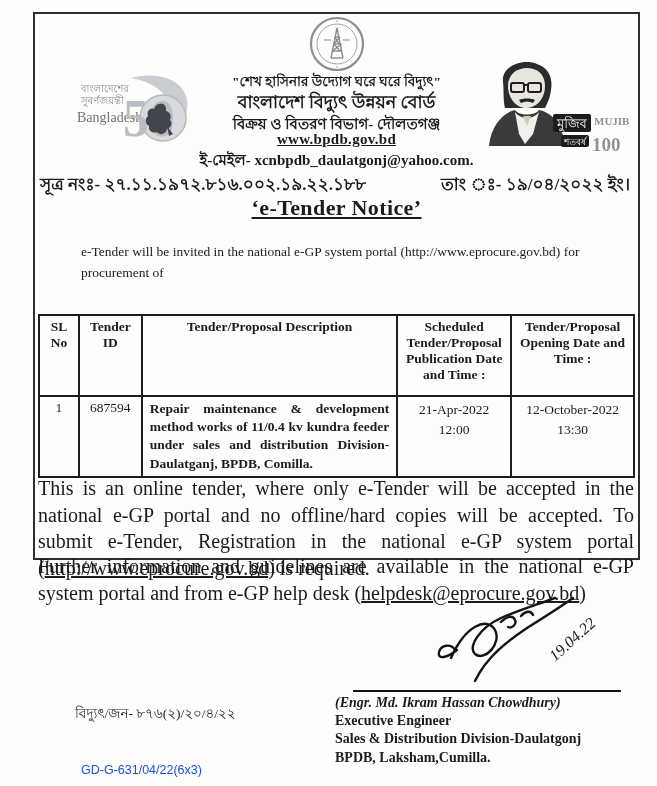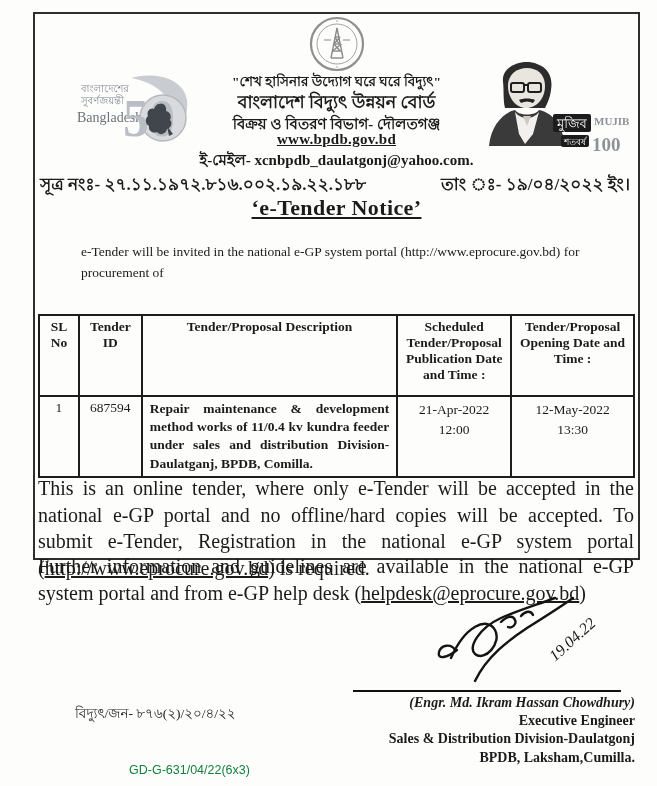--- a/index.html
+++ b/index.html
@@ -50,26 +50,26 @@
   .cell-dt { white-space:pre-line; line-height:1.5; }
 
   .para { left:3px; width:596px; font-size:20px; line-height:1.33; text-align:justify; }
   .para-online { top:461px; }
   .para-info   { top:539px; }
   .ulink { text-decoration:underline; }
 
   
   .sig-svg  { left:378px; top:572px; }
   .sig-rule { left:318px; top:676px; width:268px; border-top:2.5px solid #111; }
-  .sig-text { left:300px; top:680px; width:300px; text-align:right; font-weight:bold;
+  .sig-text { left:300px; top:680px; width:300px; text-align:left; font-weight:bold;
               font-size:14px; line-height:1.3; }
   .sig-name { font-style:italic; }
 
   .dispatch  { left:40px; top:689px; font-size:13.5px; }
-  .print-code{ left:46px; top:749px; font-size:12.5px; font-family:"Liberation Sans", sans-serif; color:#15803d;margin-left:48px; }
+  .print-code{ left:46px; top:749px; font-size:12.5px; font-family:"Liberation Sans", sans-serif; color:#1d4ed8; }
 
   svg text { font-family:"Liberation Serif", serif; }
 </style>
 </head>
 <body>
 
 <div class="sheet">
   <div class="frame">
 
     <div class="abs ctr seal-wrap">
@@ -155,21 +155,21 @@
         <th>Tender/Proposal Description</th>
         <th>Scheduled Tender/Proposal Publication Date and Time :</th>
         <th>Tender/Proposal Opening Date and Time :</th>
       </tr>
       <tr>
         <td>1</td>
         <td>687594</td>
         <td class="cell-desc">Repair maintenance &amp; development method works of 11/0.4 kv kundra feeder under sales and distribution Division-Daulatganj, BPDB, Comilla.</td>
         <td class="cell-dt">21-Apr-2022
 12:00</td>
-        <td class="cell-dt">12-May-2022
+        <td class="cell-dt">12-October-2022
 13:30</td>
       </tr>
     </tbody>
       </table>
 
     <div class="abs para para-online">
       <span>This is an online tender, where only e-Tender will be accepted in the national e-GP portal and no offline/hard copies will be accepted. To submit e-Tender, Registration in the national e-GP system portal (</span><span class="ulink">http://www.eprocure.gov.bd</span><span>) is required.</span>
     </div>
     <div class="abs para para-info">
       <span>Further information and guidelines are available in the national e-GP system portal and from e-GP help desk (</span><span class="ulink">helpdesk@eprocure.gov.bd</span><span>)</span>

